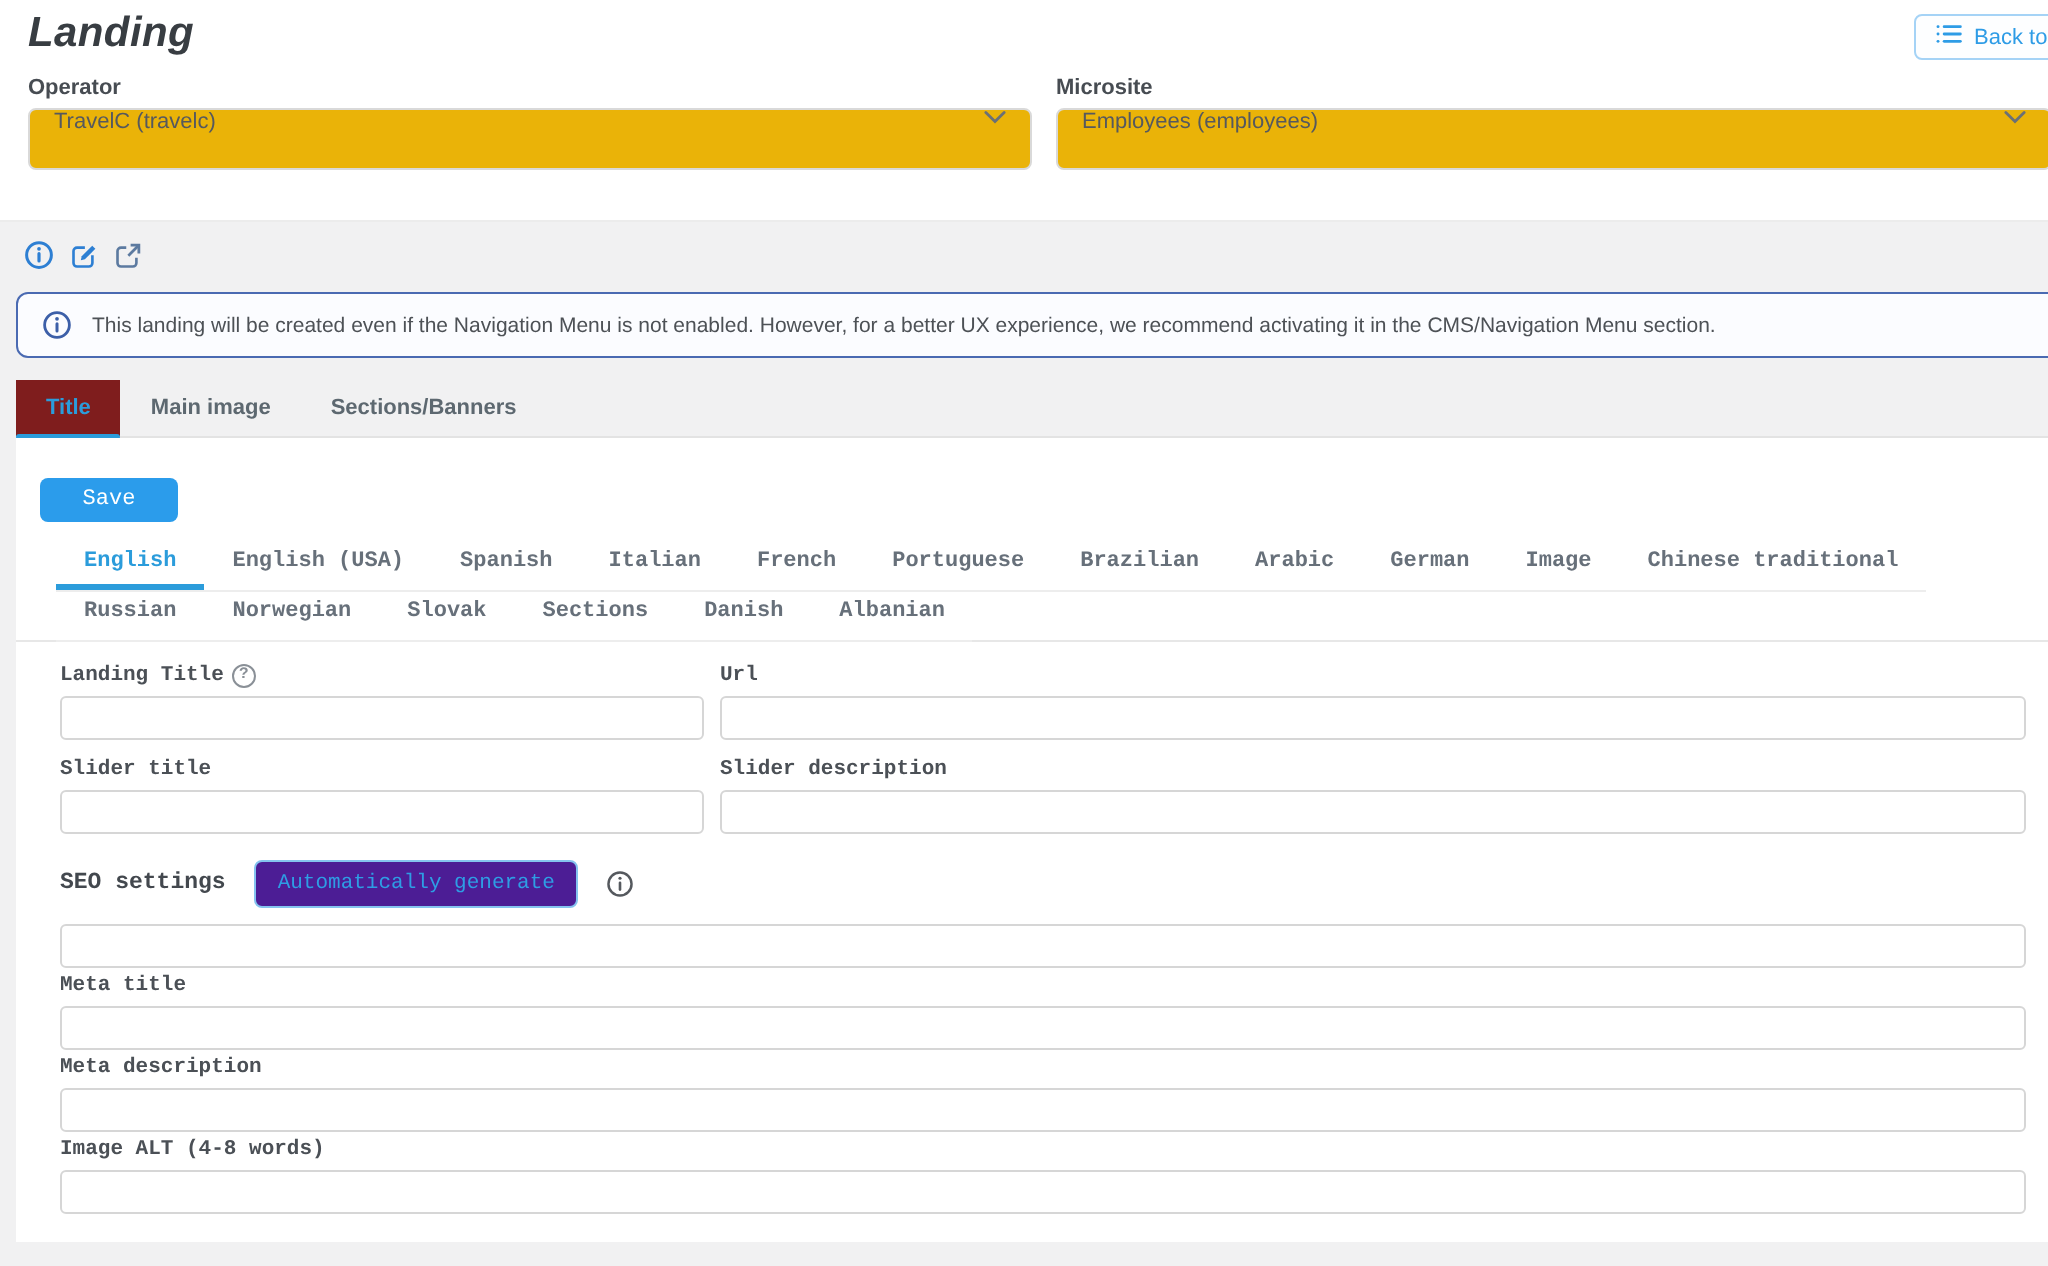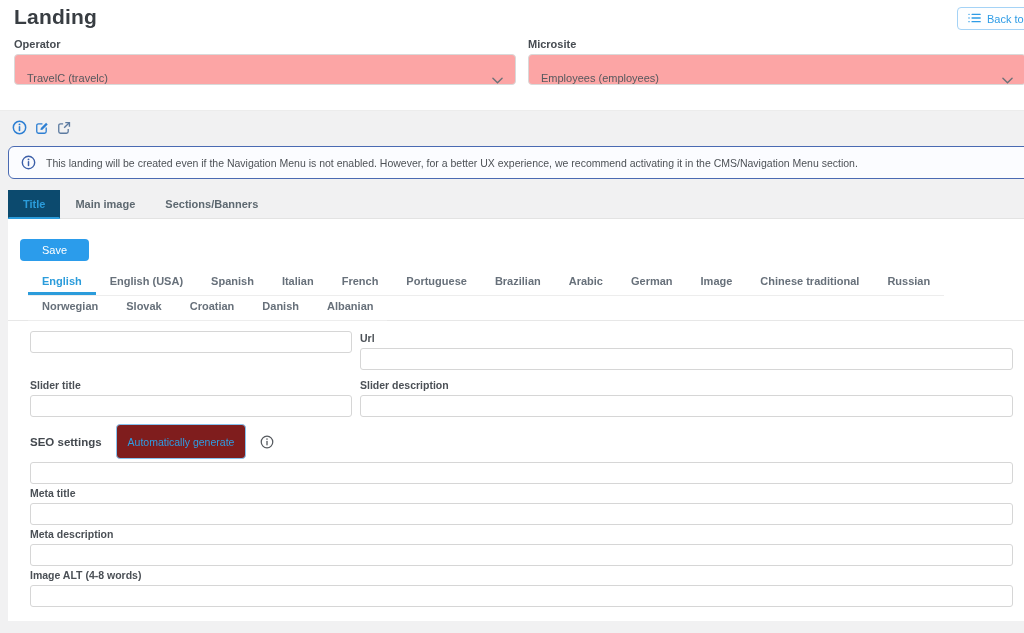--- a/index.html
+++ b/index.html
@@ -5,64 +5,64 @@
   * { margin:0; padding:0; box-sizing:border-box; }
   html,body { width:1024px; height:633px; }
   body {
     position:relative; overflow:hidden;
     background:#f1f1f2;
     font-family:"Liberation Sans", sans-serif;
     color:#3c4147;
   }
   
   .top-card { position:absolute; left:0; top:0; width:1100px; height:111px; background:#fff; border-bottom:1px solid #ececec; }
-  .page-title { position:absolute; left:14px; top:5px; font-size:21px; font-weight:bold; color:#383d42; letter-spacing:.2px; }
+  .page-title { position:absolute; left:14px; top:5px; font-size:21px; font-weight:bold; color:#383d42; letter-spacing:.2px;font-style:italic; }
   .back-btn { position:absolute; left:957px; top:7px; height:23px; display:flex; align-items:center; gap:6px;
     padding:0 10px; border:1px solid #a5d3f6; border-radius:4px; background:#fdfeff; color:#2e9ce6;
     font-size:11px; font-family:inherit; cursor:pointer; }
   .flt-label { position:absolute; top:38px; font-size:11px; font-weight:bold; color:#474c52; }
-  .select { position:absolute; top:54px; height:31px; display:flex; align-items:flex-end; justify-content:space-between;
-    padding:0 12px; border:1px solid #d9d9d9; border-radius:4px; background:#fca5a5; font-size:11px; color:#56595e; cursor:pointer; }
+  .select { position:absolute; top:54px; height:31px; display:flex; align-items:flex-start; justify-content:space-between;
+    padding:0 12px; border:1px solid #d9d9d9; border-radius:4px; background:#eab308; font-size:11px; color:#56595e; cursor:pointer; }
   .sel-operator { left:14px; width:502px; }
   .sel-microsite { left:528px; width:498px; }
   
   .section-head { position:absolute; left:12px; top:120px; display:flex; align-items:center; gap:8px; }
   .section-title { font-size:15.5px; font-weight:bold; color:#3b4046; }
   .ic-blue { color:#2d7fd3; display:flex; }
   .ic-slate { color:#5c7aa0; display:flex; }
   
   .alert { position:absolute; left:8px; top:146px; width:1022px; height:33px; display:flex; align-items:center; gap:10px;
     padding:0 12px; border:1px solid #4a6ab2; border-radius:6px; background:#fbfcff; }
   .alert-icon { color:#3c5fa8; display:flex; flex:none; }
   .alert-text { font-size:10.5px; color:#4d5156; }
   
   .tabs { position:absolute; left:8px; top:190px; width:1016px; height:29px; display:flex; border-bottom:1px solid #e3e3e3; }
   .tab { padding:0 15px; display:flex; align-items:center; font-size:11px; font-weight:bold; color:#5d6870; cursor:pointer; position:relative; }
-  .tab.active { background:#0c4a6e; color:#2b9cdb; }
+  .tab.active { background:#7f1d1d; color:#2b9cdb; }
   .tab.active::after { content:''; position:absolute; left:0; right:0; bottom:-2px; height:3px; background:#2b9cdb; border-radius:2px; }
   
-  .panel { position:absolute; left:8px; top:219px; width:1016px; height:402px; background:#fff; }
+  .panel { position:absolute; left:8px; top:219px; width:1016px; height:402px; background:#fff;font-family:Liberation Mono, monospace; }
   .save-btn { margin:20px 0 0 12px; width:69px; height:22px; background:#2b9ceb; color:#fff; font-size:11px;
     font-family:inherit; border:none; border-radius:4px; cursor:pointer; }
   .langs { margin-top:9px; padding-left:20px; display:flex; flex-wrap:wrap; border-bottom:1px solid #e7e7e7; }
   .lang { padding:5px 14px 4px; font-size:11px; font-weight:bold; color:#67707a; border-bottom:3px solid transparent;
     box-shadow:0 1px 0 #ededed; cursor:pointer; line-height:13px; }
   .lang.active { color:#2b9cdb; border-bottom-color:#2b9cdb; }
   .form { padding:10px 11px 0 22px; }
   .row2 { display:grid; grid-template-columns:322px 653px; column-gap:8px; margin-bottom:6px; }
   .field { margin-bottom:2px; }
   .f-label { display:flex; align-items:center; gap:4px; height:13px; margin-bottom:4px;
     font-size:10.5px; font-weight:bold; color:#4b5056; }
   .txt { width:100%; height:22px; border:1px solid #d6d6d6; border-radius:3px; padding:0 8px;
     font-size:11px; font-family:inherit; color:#444; background:#fff; }
   .help-ic { width:12px; height:12px; border:1px solid #8a9097; border-radius:50%; color:#8a9097;
     font-size:8px; font-weight:bold; display:flex; align-items:center; justify-content:center; }
   .seo-row { display:flex; align-items:center; gap:14px; margin:12px 0 10px; height:21px; }
   .seo-label { font-size:11.5px; font-weight:bold; color:#43484e; }
-  .gen-btn { height:35px; padding:0 11px; border:1px solid #85c3ef; border-radius:4px; background:#7f1d1d;
+  .gen-btn { height:24px; padding:0 11px; border:1px solid #85c3ef; border-radius:4px; background:#4c1d95;
     color:#2e9de4; font-size:10.5px; font-family:inherit; cursor:pointer; }
   .info-grey { color:#55595e; display:flex; }
 </style>
 </head>
 <body>
 
 <div class="top-card">
   <div class="page-title">Landing</div>
   <button class="back-btn">
     <span class="ic">
@@ -152,28 +152,32 @@
     <span class="lang">French</span>
     <span class="lang">Portuguese</span>
     <span class="lang">Brazilian</span>
     <span class="lang">Arabic</span>
     <span class="lang">German</span>
     <span class="lang">Image</span>
     <span class="lang">Chinese traditional</span>
     <span class="lang">Russian</span>
     <span class="lang">Norwegian</span>
     <span class="lang">Slovak</span>
-    <span class="lang">Croatian</span>
+    <span class="lang">Sections</span>
     <span class="lang">Danish</span>
     <span class="lang">Albanian</span>
   </div>
 
   <div class="form">
     <div class="row2">
       <div class="field">
+        <div class="f-label">
+          <span>Landing Title</span>
+          <span class="help-ic">?</span>
+        </div>
         <input class="txt" type="text" value="" style="">
       </div>
       <div class="field">
         <div class="f-label">
             <span>Url</span>
           </div>
         <input class="txt" type="text" value="" style="">
       </div>
     </div>
 

